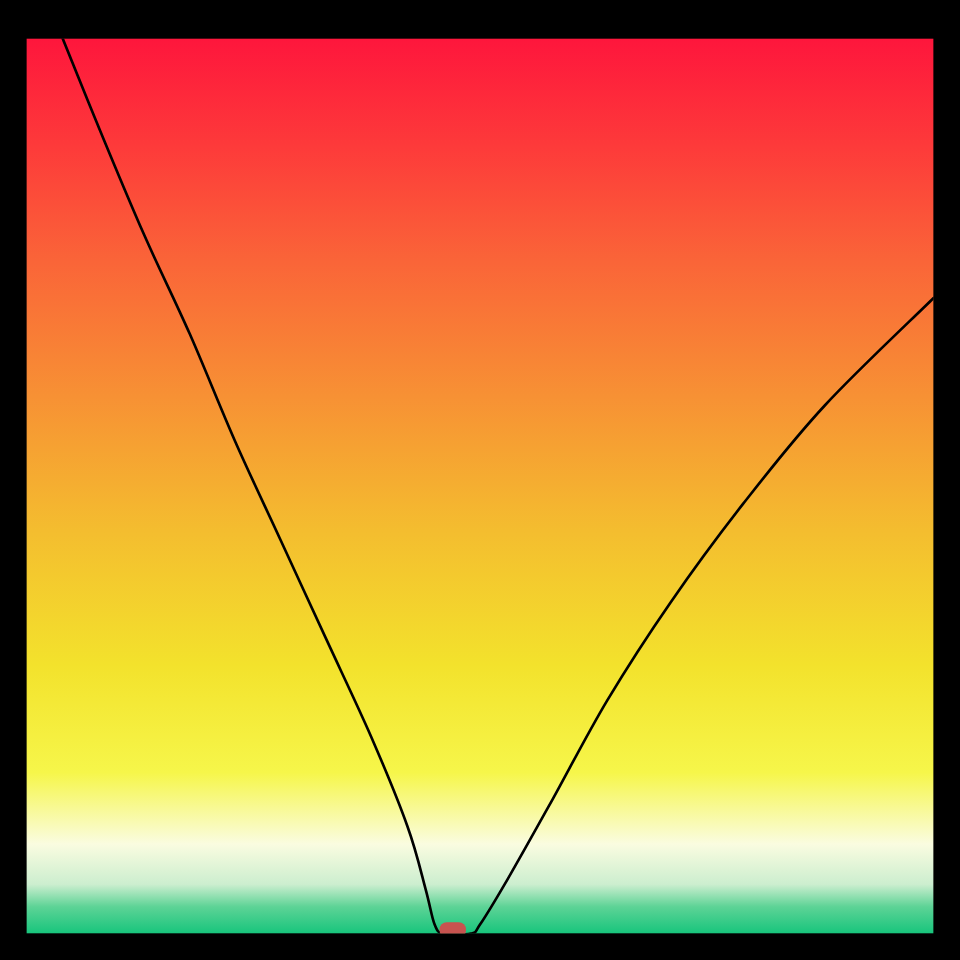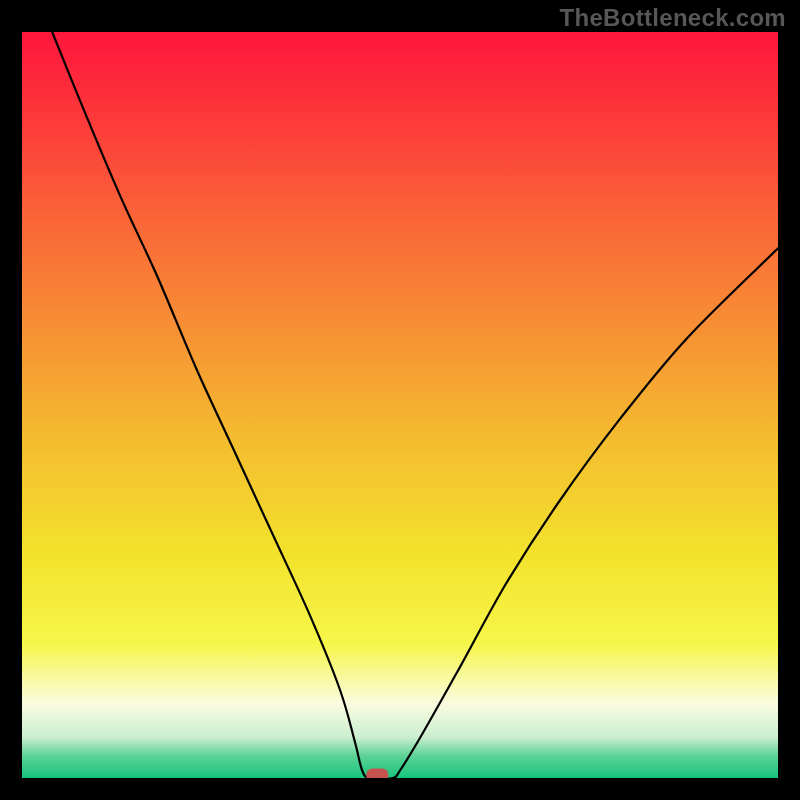--- a/index.html
+++ b/index.html
@@ -45,21 +45,20 @@
     stroke-width: 2.2;
     stroke-linecap: round;
     stroke-linejoin: round;
   }
 </style>
 </head>
 <body>
 
 <div class="frame">
 
-  <div class="watermark">TheBottleneck.com</div>
 
   <div class="plot-wrap">
     <svg viewBox="0 0 756 746" preserveAspectRatio="none">
       <defs>
         <linearGradient id="bg-grad" x1="0" y1="0" x2="0" y2="1">
         <stop offset="0%" stop-color="#fe163c"></stop>
             <stop offset="12%" stop-color="#fd3a3a"></stop>
             <stop offset="25%" stop-color="#fa6538"></stop>
             <stop offset="40%" stop-color="#f79134"></stop>
             <stop offset="55.00000000000001%" stop-color="#f4bd2f"></stop>

